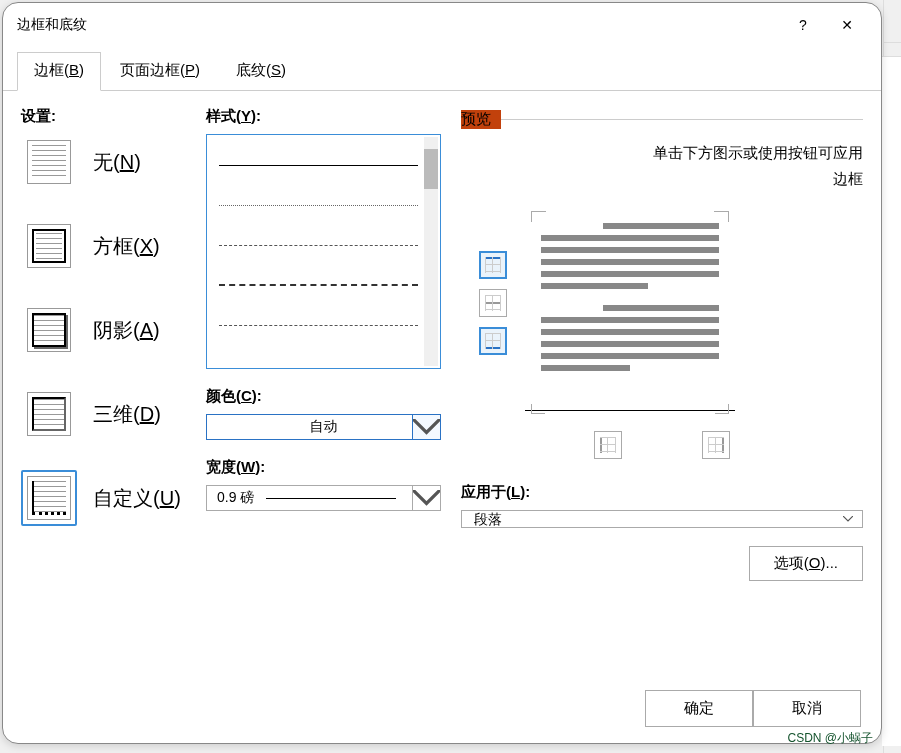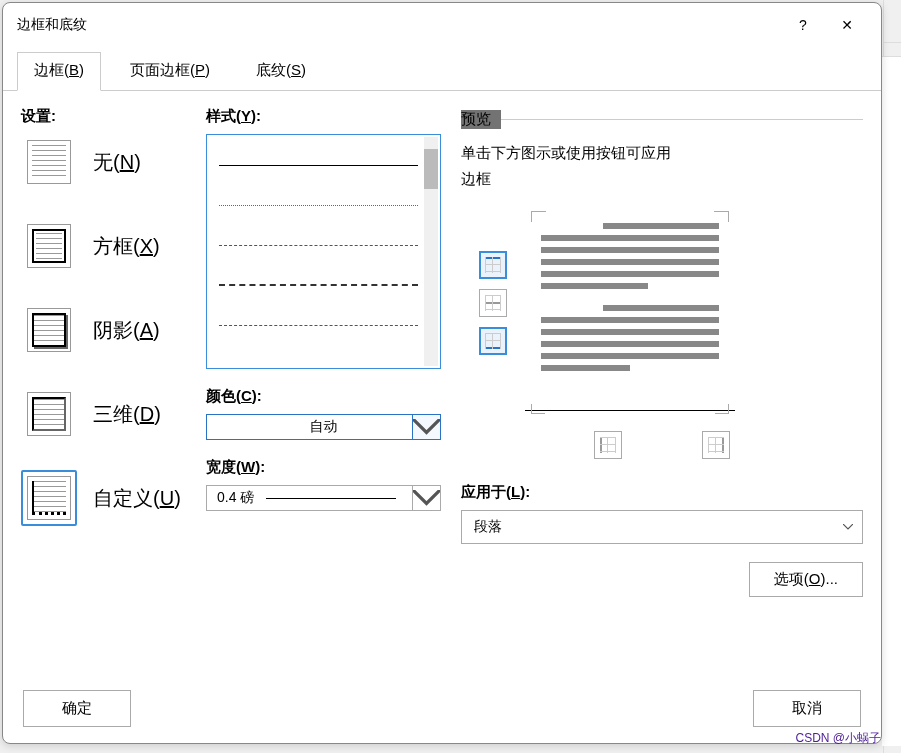--- a/index.html
+++ b/index.html
@@ -4,39 +4,39 @@
   <style>
     * { box-sizing: border-box; margin: 0; padding: 0; font-family: "Microsoft YaHei", "Segoe UI", sans-serif; }
     body { background: #f0f0f0; width: 901px; height: 753px; position: relative; }
     
     .dialog {
       position: absolute;
       top: 2px; left: 2px;
       width: 880px; height: 742px;
       background: #fff;
       border: 1px solid #888;
-      border-radius: 8px;
+      border-radius: 16px;
       box-shadow: 0 2px 8px rgba(0,0,0,0.15);
       display: flex;
       flex-direction: column;
     }
     
     .titlebar {
       display: flex;
       align-items: center;
       padding: 8px 12px 6px 14px;
       font-size: 14px;
     }
     .titlebar-title { flex: 1; }
     .titlebar-btn { width: 44px; height: 28px; display: flex; align-items: center; justify-content: center; cursor: pointer; }
     
     .tabs {
       display: flex;
       padding: 0 14px;
-      gap: 12px;
+      gap: 2px;
       border-bottom: 1px solid #ccc;
       margin-top: 6px;
     }
     .tab {
       padding: 8px 16px 10px;
       font-size: 15px;
       cursor: pointer;
       border: 1px solid transparent;
       border-bottom: none;
       position: relative;
@@ -176,26 +176,26 @@
     .col-preview { flex: 1; }
     .preview-group {
       border-top: 1px solid #ccc;
       position: relative;
       margin-top: 12px;
       padding-top: 20px;
     }
     .preview-group-label {
       position: absolute;
       top: -10px; left: 0;
-      background: #737373;
+      background: #c2410c;
       padding-right: 10px;
       font-size: 15px;
     }
     .preview-hint {
-      text-align: left;
+      text-align: right;
       font-size: 15px;
       line-height: 1.7;
     }
     .preview-area {
       display: flex;
       margin-top: 20px;
       gap: 18px;
       padding-left: 18px;
     }
     .preview-side-btns {
@@ -241,66 +241,66 @@
     .preview-bottom-btns {
       display: flex;
       justify-content: center;
       gap: 80px;
       margin-top: 20px;
     }
 
     .apply-row { margin-top: 24px; }
     .apply-combo {
       width: 100%;
-      height: 34px;
+      height: 18px;
       border: 1px solid #aaa;
       display: flex;
-      align-items: center;
+      align-items: flex-start;
       padding: 0 12px;
       font-size: 14px;
       cursor: pointer;
       position: relative;
       margin-top: 6px;
     }
     .options-btn-row { display: flex; justify-content: flex-end; margin-top: 18px; }
     .btn {
       border: 1px solid #aaa;
       background: #fff;
       padding: 7px 24px;
       font-size: 15px;
       cursor: pointer;
     }
 
     .footer {
       display: flex;
-      justify-content: space-between;
-      gap: 30px;
+      justify-content: flex-end;
+      gap: 0;
       padding: 12px 20px 16px;
     }
     .footer .btn { padding: 8px 38px; }
     
     .grid-bg {
       position: absolute;
       top: 0; right: 0;
       width: 18px; height: 100%;
       background: repeating-linear-gradient(to bottom, transparent 0, transparent 42px, #ddd 42px, #ddd 43px);
       border-left: 1px solid #ddd;
     }
     .grid-bg2 {
       position: absolute;
       top: 56px; left: 882px;
       width: 19px; height: 690px;
       background: #fff;
       border-top: 1px solid #ddd;
     }
     .watermark {
       position: absolute;
-      bottom: 6px; right: 20px;
+      bottom: 6px; right: 28px;
       font-size: 12px;
-      color: #4c1d95;
+      color: #14532d;
       text-align: right;
     }
   </style>
 </head>
 <body>
 
 <div class="grid-bg"></div>
 <div class="grid-bg2"></div>
 
 <div class="dialog">
@@ -411,21 +411,21 @@
               </svg>
           </div>
         </div>
       </div>
 
       <div class="width-row">
         <div class="section-label">
           <span>宽度</span>(<u>W</u>):
         </div>
         <div class="combo">
-          <span>0.4 磅</span>
+          <span>0.9 磅</span>
           <div class="combo-sample-line"></div>
           <div class="combo-arrow">
             <svg viewBox="0 0 10 6">
                 <path d="M0 0 L5 5 L10 0" fill="none" stroke="#555" stroke-width="1.2"></path>
               </svg>
           </div>
         </div>
       </div>
     </div>
 

